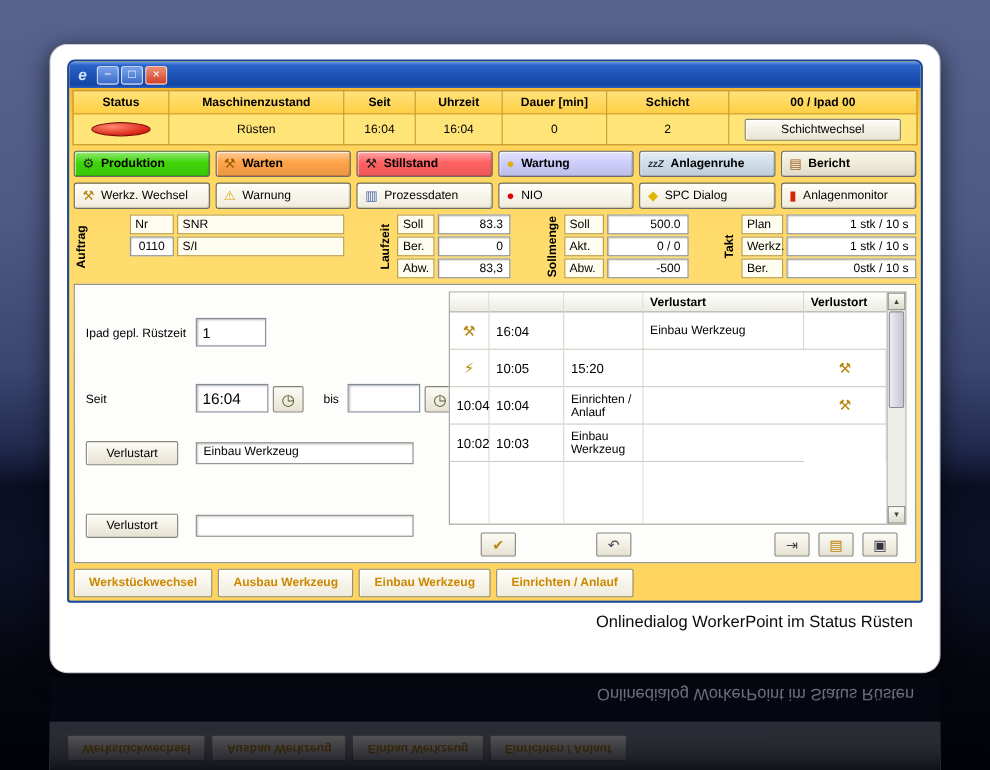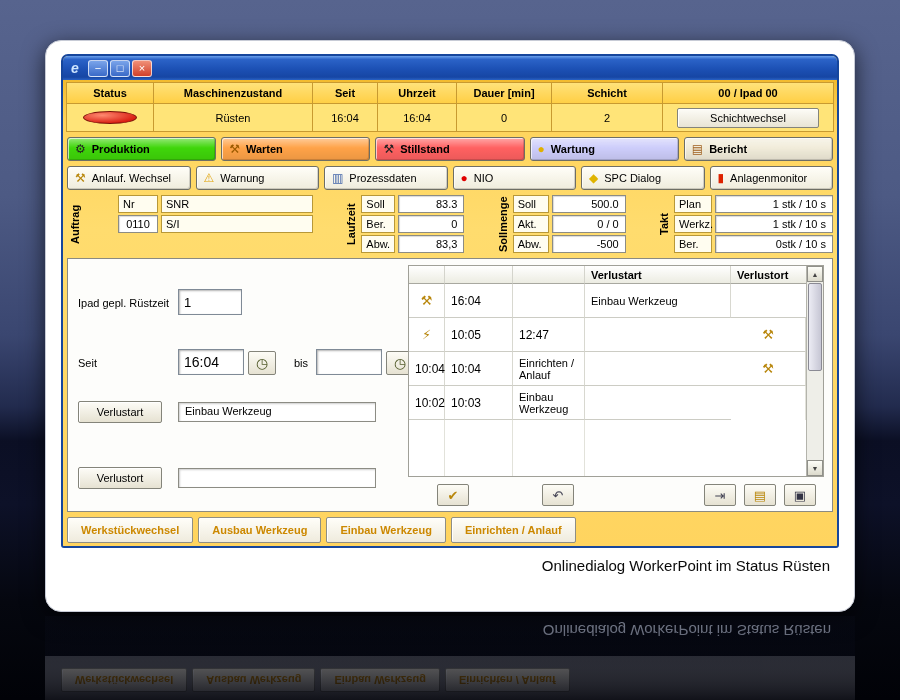--- a/index.html
+++ b/index.html
@@ -176,30 +176,34 @@
             <span>Warten</span>
           </button>
           <button class="state-btn" style="background: linear-gradient(rgba(255, 255, 255, 0.45), rgba(255, 255, 255, 0) 45%, rgba(0, 0, 0, 0.08)), rgb(255, 97, 97);">
             <span class="sicon ic-dark">⚒</span>
             <span>Stillstand</span>
           </button>
           <button class="state-btn" style="background: linear-gradient(rgba(255, 255, 255, 0.45), rgba(255, 255, 255, 0) 45%, rgba(0, 0, 0, 0.08)), rgb(205, 205, 251);">
             <span class="sicon ic-drop">●</span>
             <span>Wartung</span>
           </button>
+          <button class="state-btn" style="background: linear-gradient(rgba(255, 255, 255, 0.45), rgba(255, 255, 255, 0) 45%, rgba(0, 0, 0, 0.08)), rgb(207, 222, 234);">
+            <span class="sicon ic-zzz">zzZ</span>
+            <span>Anlagenruhe</span>
+          </button>
           <button class="state-btn" style="background: linear-gradient(rgba(255, 255, 255, 0.45), rgba(255, 255, 255, 0) 45%, rgba(0, 0, 0, 0.08)), rgb(241, 236, 218);">
             <span class="sicon ic-doc">▤</span>
             <span>Bericht</span>
           </button>
         </div>
 
         <div class="func-row">
           <button class="func-btn">
             <span class="sicon ic-gold">⚒</span>
-            <span>Anlauf. Wechsel</span>
+            <span>Werkz. Wechsel</span>
           </button>
           <button class="func-btn">
             <span class="sicon ic-warn">⚠</span>
             <span>Warnung</span>
           </button>
           <button class="func-btn">
             <span class="sicon ic-chart">▥</span>
             <span>Prozessdaten</span>
           </button>
           <button class="func-btn">
@@ -294,21 +298,21 @@
               <div class="lt-h bold lt-last">Verlustort</div>
 
               <div class="lt-c lt-icon">⚒</div>
               <div class="lt-c lt-time">16:04</div>
               <div class="lt-c lt-time"></div>
               <div class="lt-c">Einbau Werkzeug</div>
               <div class="lt-c lt-last"></div>
 
               <div class="lt-c lt-icon">⚡</div>
               <div class="lt-c lt-time">10:05</div>
-              <div class="lt-c lt-time">12:47</div>
+              <div class="lt-c lt-time">15:20</div>
               <div class="lt-c lt-last"></div>
 
               <div class="lt-c lt-icon">⚒</div>
               <div class="lt-c lt-time">10:04</div>
               <div class="lt-c lt-time">10:04</div>
               <div class="lt-c">Einrichten / Anlauf</div>
               <div class="lt-c lt-last"></div>
 
               <div class="lt-c lt-icon">⚒</div>
               <div class="lt-c lt-time">10:02</div>

